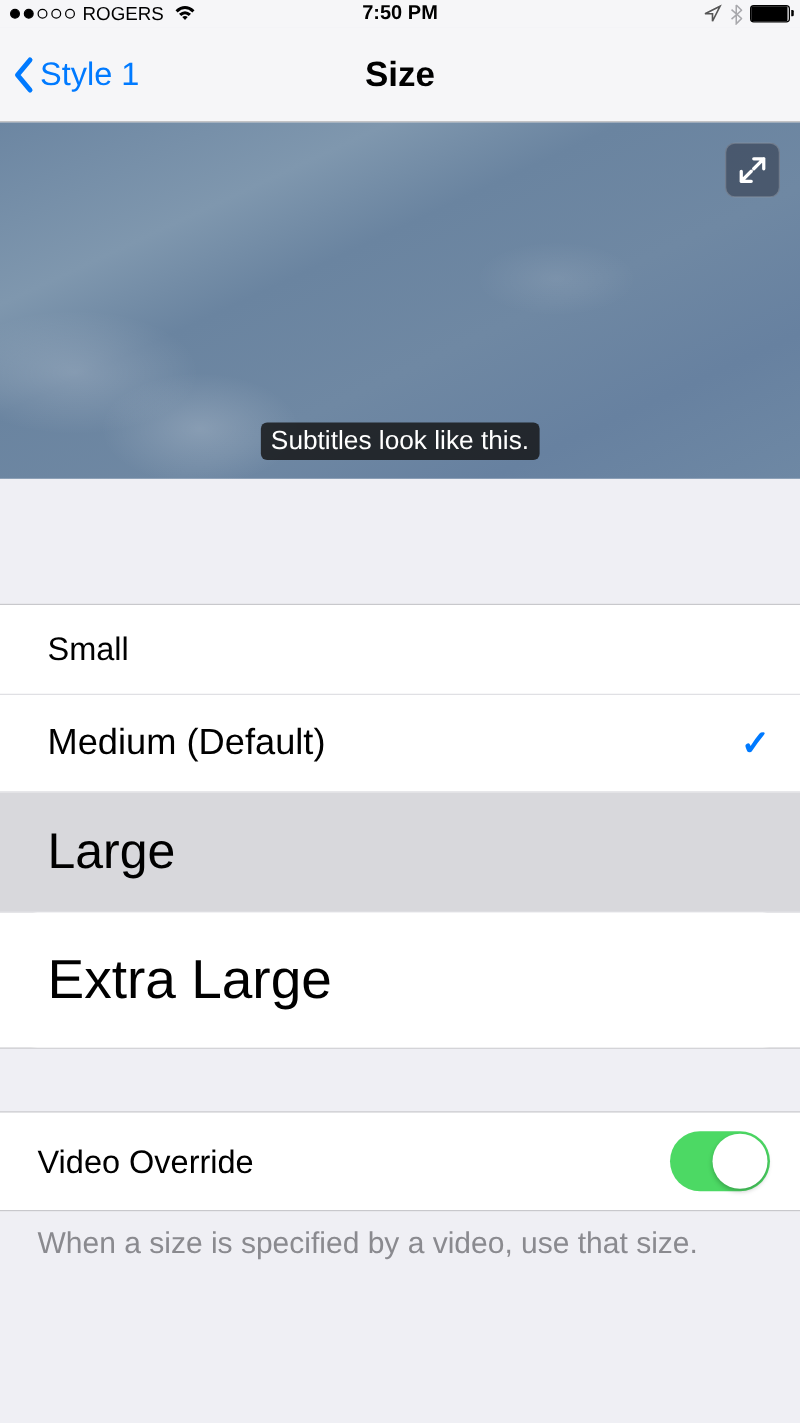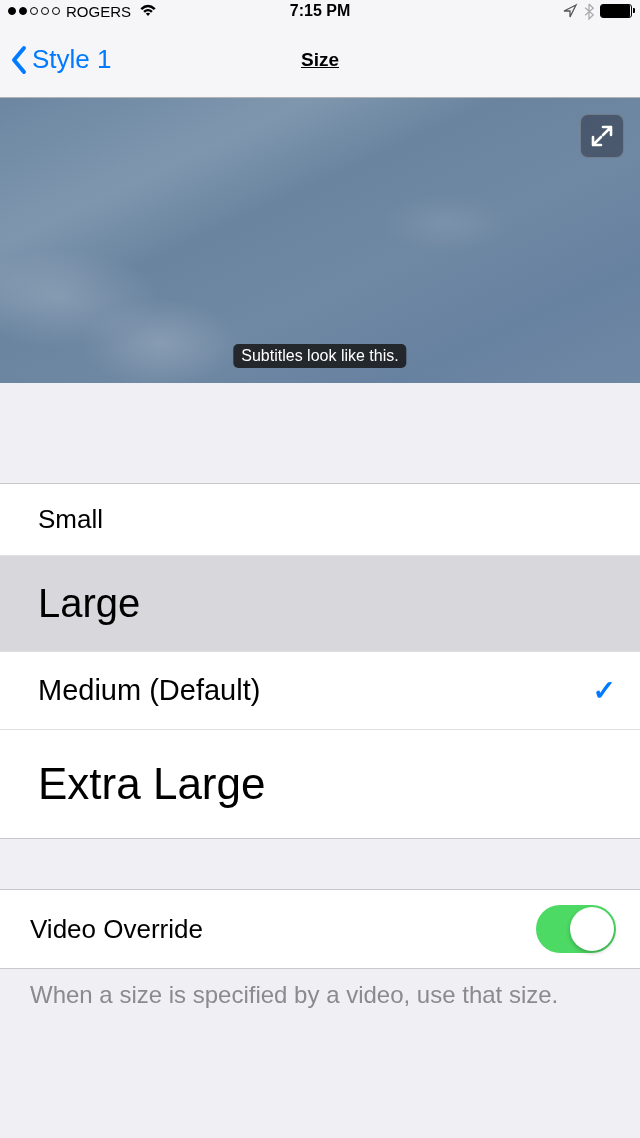--- a/index.html
+++ b/index.html
@@ -47,44 +47,43 @@
       align-items: center;
       position: relative;
       padding: 0 10px;
     }
     .back-btn { display: flex; align-items: center; color: #007aff; font-size: 26px; justify-content: center; }
     .back-chevron { width: 18px; height: 30px; margin-right: 4px; }
     .nav-title {
       position: absolute;
       left: 50%;
       transform: translateX(-50%);
-      font-size: 19px;
+      font-size: 28px;
       font-weight: 600;
       color: #000;
-      text-decoration: underline;
     }
 
     .preview {
       height: 285px;
       position: relative;
       background: linear-gradient(155deg, #6c86a2 0%, #7f97ae 25%, #6a84a0 40%, #6f88a3 60%, #6781a0 80%, #6e88a4 100%);
       overflow: hidden;
     }
     .cloud { position: absolute; background: radial-gradient(ellipse, rgba(255,255,255,0.18), transparent 70%); border-radius: 50%; }
     .cloud.c1 { width: 200px; height: 100px; left: -40px; top: 150px; }
     .cloud.c2 { width: 160px; height: 90px; left: 80px; top: 200px; }
     .cloud.c3 { width: 130px; height: 60px; left: 380px; top: 95px; opacity: 0.5; }
     .subtitle {
       position: absolute;
       bottom: 15px;
       left: 50%;
       transform: translateX(-50%);
       background: rgba(20,20,20,0.82);
       color: #fff;
-      font-size: 16px;
+      font-size: 21px;
       padding: 3px 8px;
       border-radius: 5px;
       white-space: nowrap;
       text-align: right;
     }
     .fullscreen-btn {
       position: absolute;
       top: 16px;
       right: 16px;
       width: 44px;
@@ -161,21 +160,21 @@
       <div class="dot filled"></div>
       <div class="dot"></div>
       <div class="dot"></div>
       <div class="dot"></div>
     </div>
     <span class="carrier">ROGERS</span>
     <svg class="wifi-icon" width="18" height="14" viewBox="0 0 18 14">
       <path d="M9 13 L6.8 10.6 Q9 8.8 11.2 10.6 Z M4.2 8 Q9 3.8 13.8 8 L12 9.7 Q9 7 6 9.7 Z M1.4 5.2 Q9 -1.5 16.6 5.2 L14.9 6.9 Q9 1.6 3.1 6.9 Z" fill="#000"></path>
     </svg>
   </div>
-  <div class="status-time">7:15 PM</div>
+  <div class="status-time">7:50 PM</div>
   <div class="status-right">
     <svg class="location-icon" width="16" height="16" viewBox="0 0 16 16">
       <path d="M14 2 L2 8 L8 8 L8 14 Z" fill="none" stroke="#555" stroke-width="1.3"></path>
     </svg>
     <svg class="bluetooth-icon" width="10" height="17" viewBox="0 0 10 18">
       <path d="M5 1 L5 17 L9.5 12.5 L1 5 M5 1 L9.5 5.5 L1 13" fill="none" stroke="#a8a8ac" stroke-width="1.3"></path>
     </svg>
     <div class="battery">
       <div class="battery-fill"></div>
     </div>
@@ -203,26 +202,26 @@
   </div>
   <div class="subtitle">Subtitles look like this.</div>
 </div>
 
 <div class="spacer-top"></div>
 
 <div class="list">
   <div class="row small">
     <span class="row-label">Small</span>
   </div>
-  <div class="row large">
-    <span class="row-label">Large</span>
-  </div>
   <div class="row medium">
     <span class="row-label">Medium (Default)</span>
     <span class="check">✓</span>
+  </div>
+  <div class="row large">
+    <span class="row-label">Large</span>
   </div>
   <div class="row xlarge">
     <span class="row-label">Extra Large</span>
   </div>
 </div>
 
 <div class="spacer-mid"></div>
 
 <div class="toggle-row">
   <span>Video Override</span>

